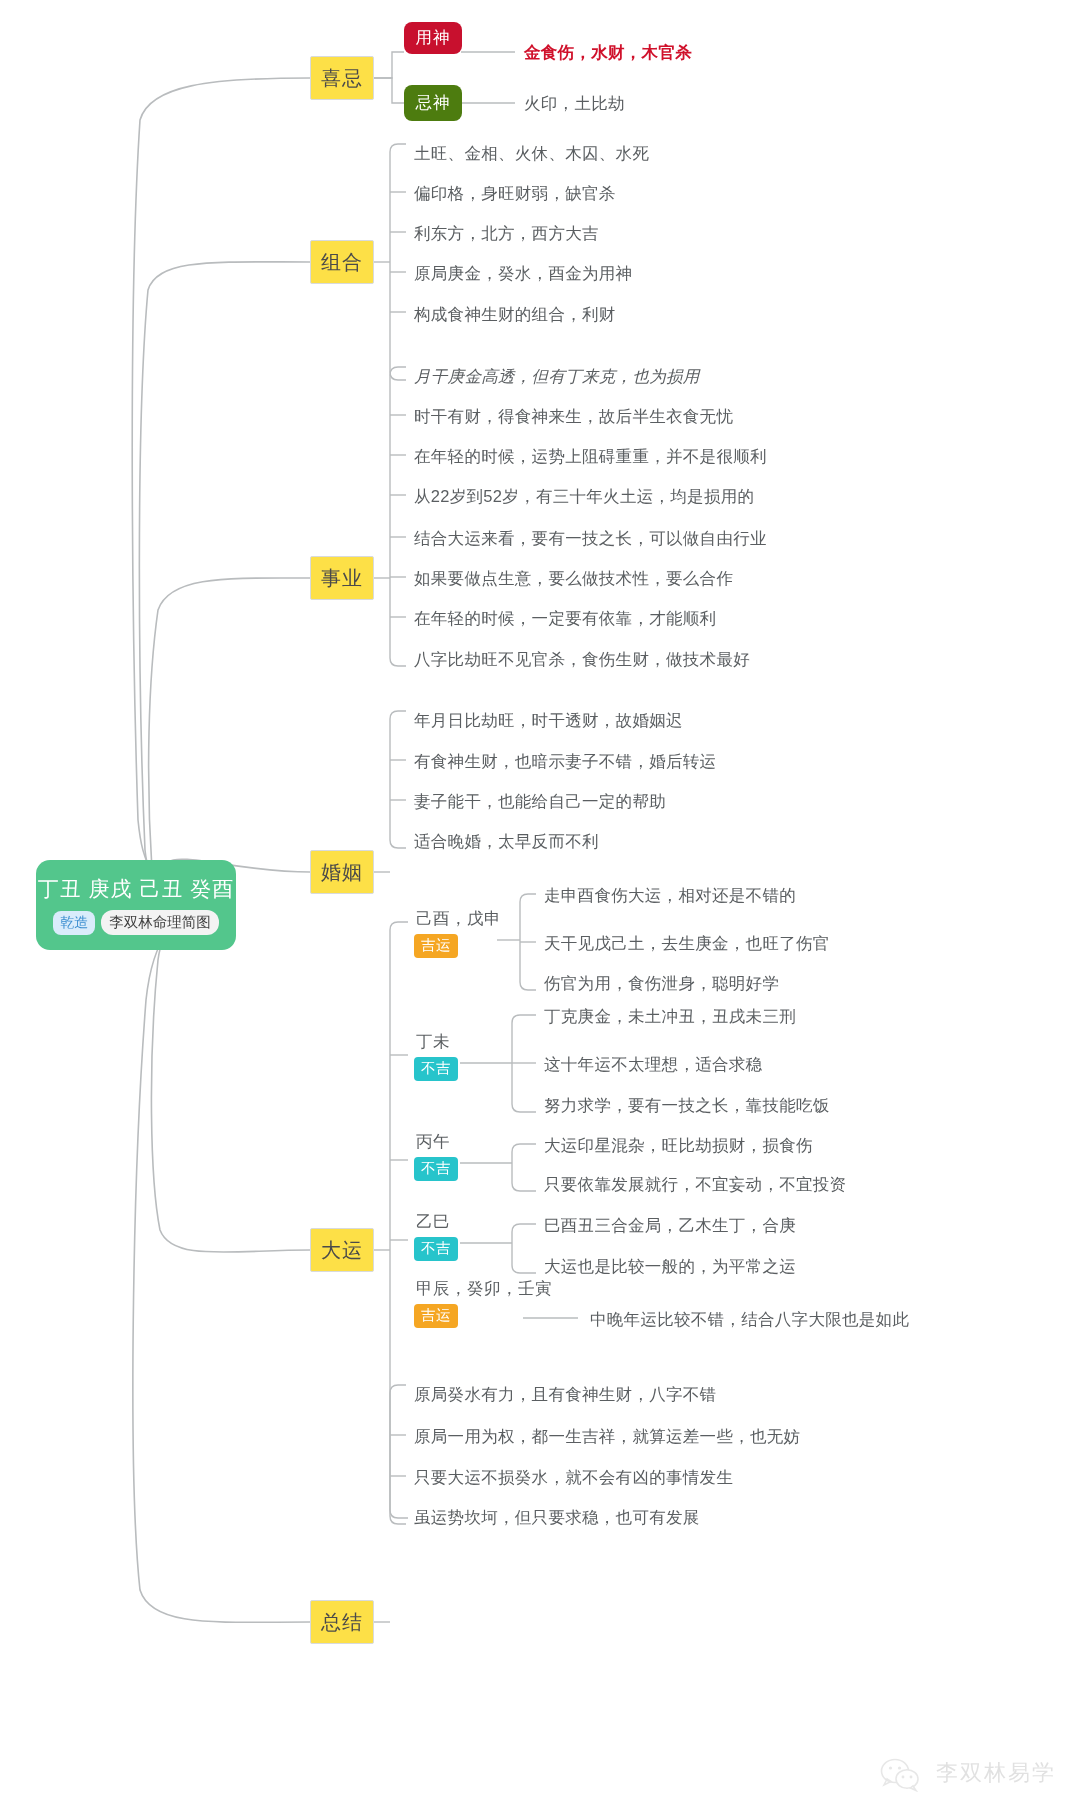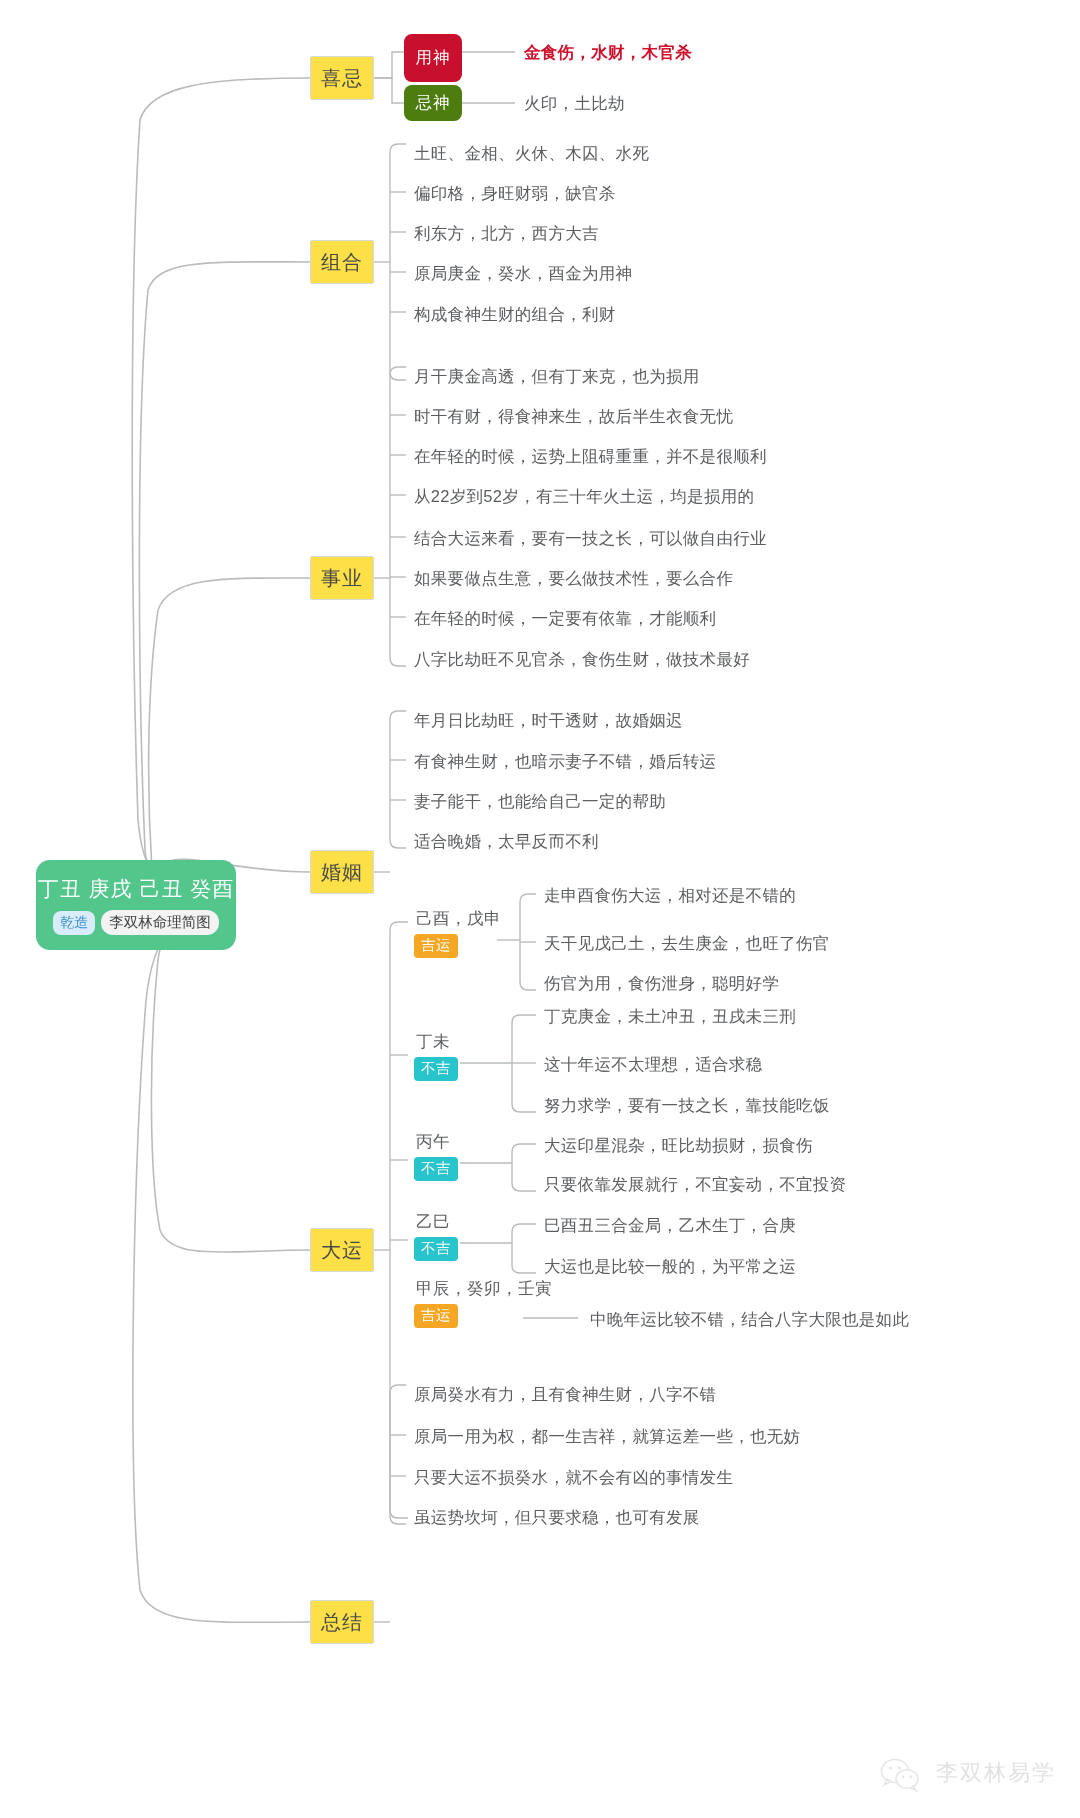--- a/index.html
+++ b/index.html
@@ -232,37 +232,37 @@
   <div class="root-node">
     <div class="root-title">丁丑 庚戌 己丑 癸酉</div>
     <div class="root-sub">
       <span class="tag-qian">乾造</span>
       <span class="tag-name">李双林命理简图</span>
     </div>
   </div>
 
   <div class="branch-box" style="left:310px; top:56px; width:64px; height:44px;">喜忌</div>
 
-  <div class="pill crimson" style="left:404px; top:34px; width:58px; height:48px;">用神</div>
+  <div class="pill crimson" style="left:404px; top:22px; width:58px; height:32px;">用神</div>
   <div class="leaf red" style="left:524px; top:44px;">金食伤，水财，木官杀</div>
 
   <div class="pill gray" style="left:404px; top:85px; width:58px; height:36px;">忌神</div>
   <div class="leaf" style="left:524px; top:95px;">火印，土比劫</div>
 
   <div class="branch-box" style="left:310px; top:240px; width:64px; height:44px;">组合</div>
 
   <div class="leaf" style="left:414px; top:145px;">土旺、金相、火休、木囚、水死</div>
   <div class="leaf" style="left:414px; top:185px;">偏印格，身旺财弱，缺官杀</div>
   <div class="leaf" style="left:414px; top:225px;">利东方，北方，西方大吉</div>
   <div class="leaf" style="left:414px; top:265px;">原局庚金，癸水，酉金为用神</div>
   <div class="leaf" style="left:414px; top:306px;">构成食神生财的组合，利财</div>
 
   <div class="branch-box" style="left:310px; top:556px; width:64px; height:44px;">事业</div>
 
-  <div class="leaf" style="left:414px; top:368px;">月干庚金高透，但有丁来克，也为损用</div>
+  <div class="leaf" style="left:414px; top:368px;font-style:italic;">月干庚金高透，但有丁来克，也为损用</div>
   <div class="leaf" style="left:414px; top:408px;">时干有财，得食神来生，故后半生衣食无忧</div>
   <div class="leaf" style="left:414px; top:448px;">在年轻的时候，运势上阻碍重重，并不是很顺利</div>
   <div class="leaf" style="left:414px; top:488px;">从22岁到52岁，有三十年火土运，均是损用的</div>
   <div class="leaf" style="left:414px; top:530px;">结合大运来看，要有一技之长，可以做自由行业</div>
   <div class="leaf" style="left:414px; top:570px;">如果要做点生意，要么做技术性，要么合作</div>
   <div class="leaf" style="left:414px; top:610px;">在年轻的时候，一定要有依靠，才能顺利</div>
   <div class="leaf" style="left:414px; top:651px;">八字比劫旺不见官杀，食伤生财，做技术最好</div>
 
   <div class="branch-box" style="left:310px; top:850px; width:64px; height:44px;">婚姻</div>
 

